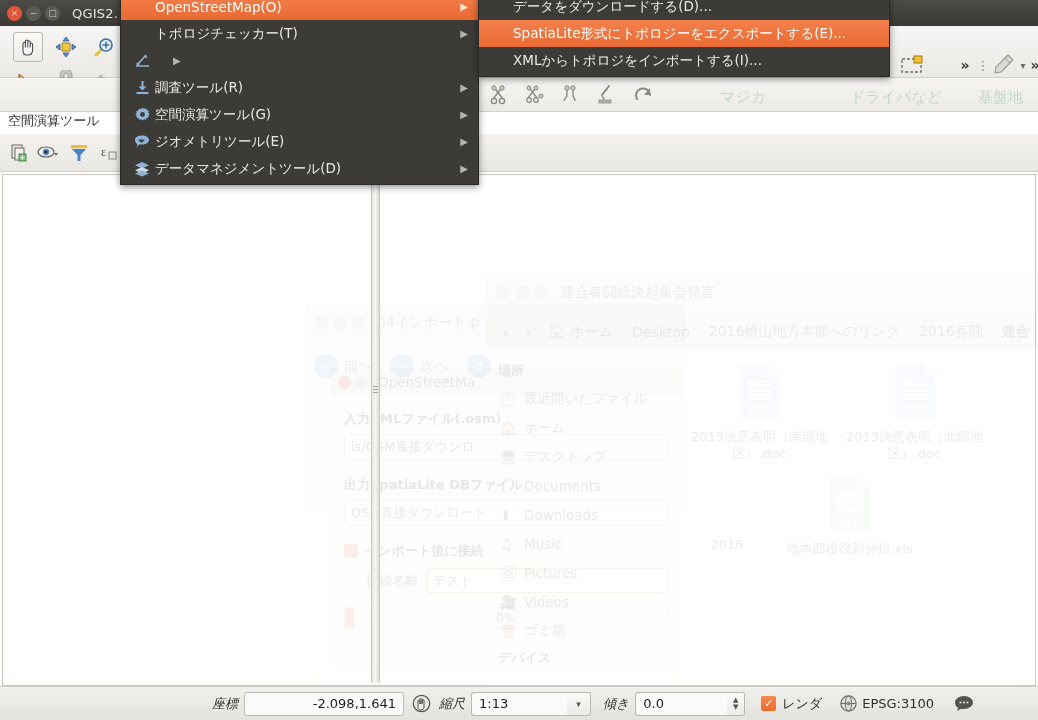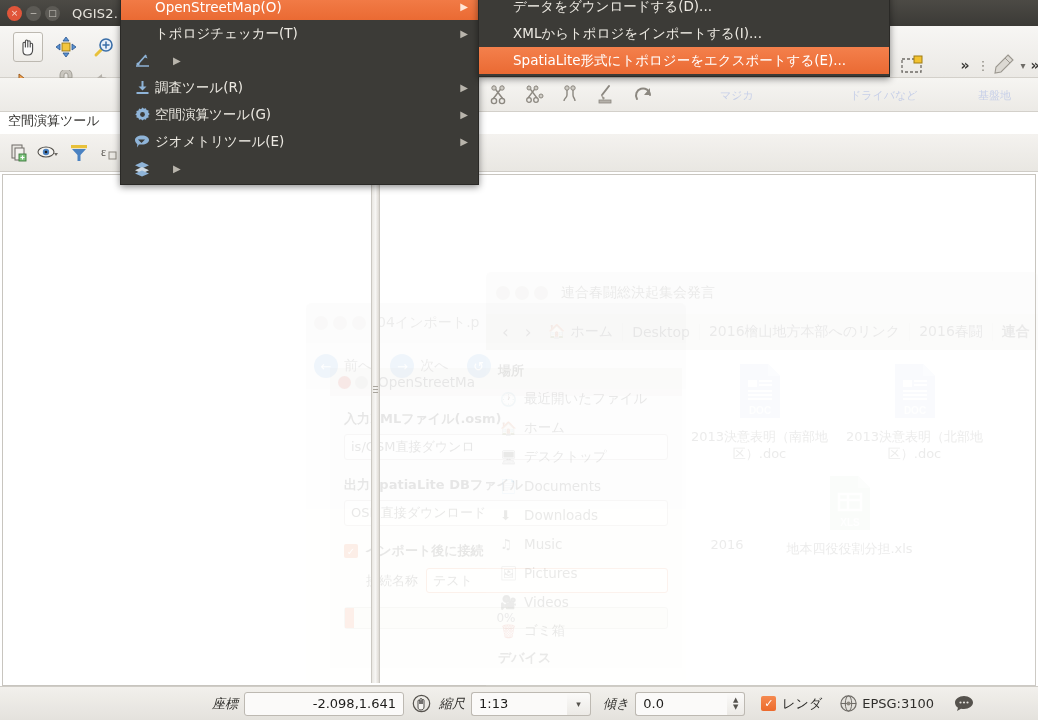--- a/index.html
+++ b/index.html
@@ -166,21 +166,21 @@
   #osmdlg .conn-inp { flex: 1; height: 25px; border: 1px solid #ea8b5f; border-radius: 3px;
                       background: #fff; display: flex; align-items: center; padding: 0 6px;
                       font-size: 13px; color: #3a3936; }
   #osmdlg .prog { height: 22px; border: 1px solid #c8c5bf; border-radius: 3px; background: #f1efec;
                   display: flex; align-items: center; justify-content: center;
                   font-size: 12px; color: #3a3936; position: relative; }
   #osmdlg .prog-fill { position: absolute; left: 0; top: 0; bottom: 0; width: 9px; background: #ef7a46; }
 
   
   #browser { left: 660px; top: 78px; width: 378px; height: 40px; opacity: .2; }
-  #browser .btab { position: absolute; font-size: 11px; color: #1d4ed8; top: 10px; }
+  #browser .btab { position: absolute; font-size: 15px; color: #15803d; top: 10px; }
   .drag-handle { position: absolute; left: 371px; top: 178px; width: 9px; height: 505px;
                  background: linear-gradient(90deg,#e9e7e2,#f7f6f4,#ddd9d3);
                  border-left: 1px solid #cbc8c2; border-right: 1px solid #cbc8c2; }
   .drag-grip { position: absolute; left: 373px; top: 386px; width: 5px; height: 9px; }
   .drag-grip i { display: block; height: 1px; background: #a8a49c; margin-bottom: 2px; }
 </style>
 </head>
 <body>
 
 <div id="root">
@@ -595,32 +595,33 @@
       <span class="menu-arrow">▶</span>
     </div>
     <div class="menu-item">
       <span class="menu-ic">
         <svg width="18" height="17" viewBox="0 0 18 17">
           <path d="M9 2l7 3.2-7 3.2-7-3.2z" fill="#8fb4d8"></path>
           <path d="M9 7l7 3.2-7 3.2-7-3.2z" fill="#cfd9e2"></path>
           <path d="M9 10.5l7 3-7 3-7-3z" fill="#8fb4d8"></path>
         </svg>
       </span>
+      <span class="menu-text">データマネジメントツール(D)</span>
       <span class="menu-arrow">▶</span>
     </div>
   </div>
 
   <div class="menu" id="menu-sub">
     <div class="menu-item">
       <span class="menu-ic"></span>
       <span class="menu-text">データをダウンロードする(D)...</span>
-    </div>
-    <div class="menu-item">
-      <span class="menu-ic"></span>
-      <span class="menu-text">XMLからトポロジをインポートする(I)...</span>
     </div>
     <div class="menu-item hi">
       <span class="menu-ic"></span>
       <span class="menu-text">SpatiaLite形式にトポロジーをエクスポートする(E)...</span>
     </div>
+    <div class="menu-item">
+      <span class="menu-ic"></span>
+      <span class="menu-text">XMLからトポロジをインポートする(I)...</span>
+    </div>
   </div>
 
 </div>
 
 </body></html>

